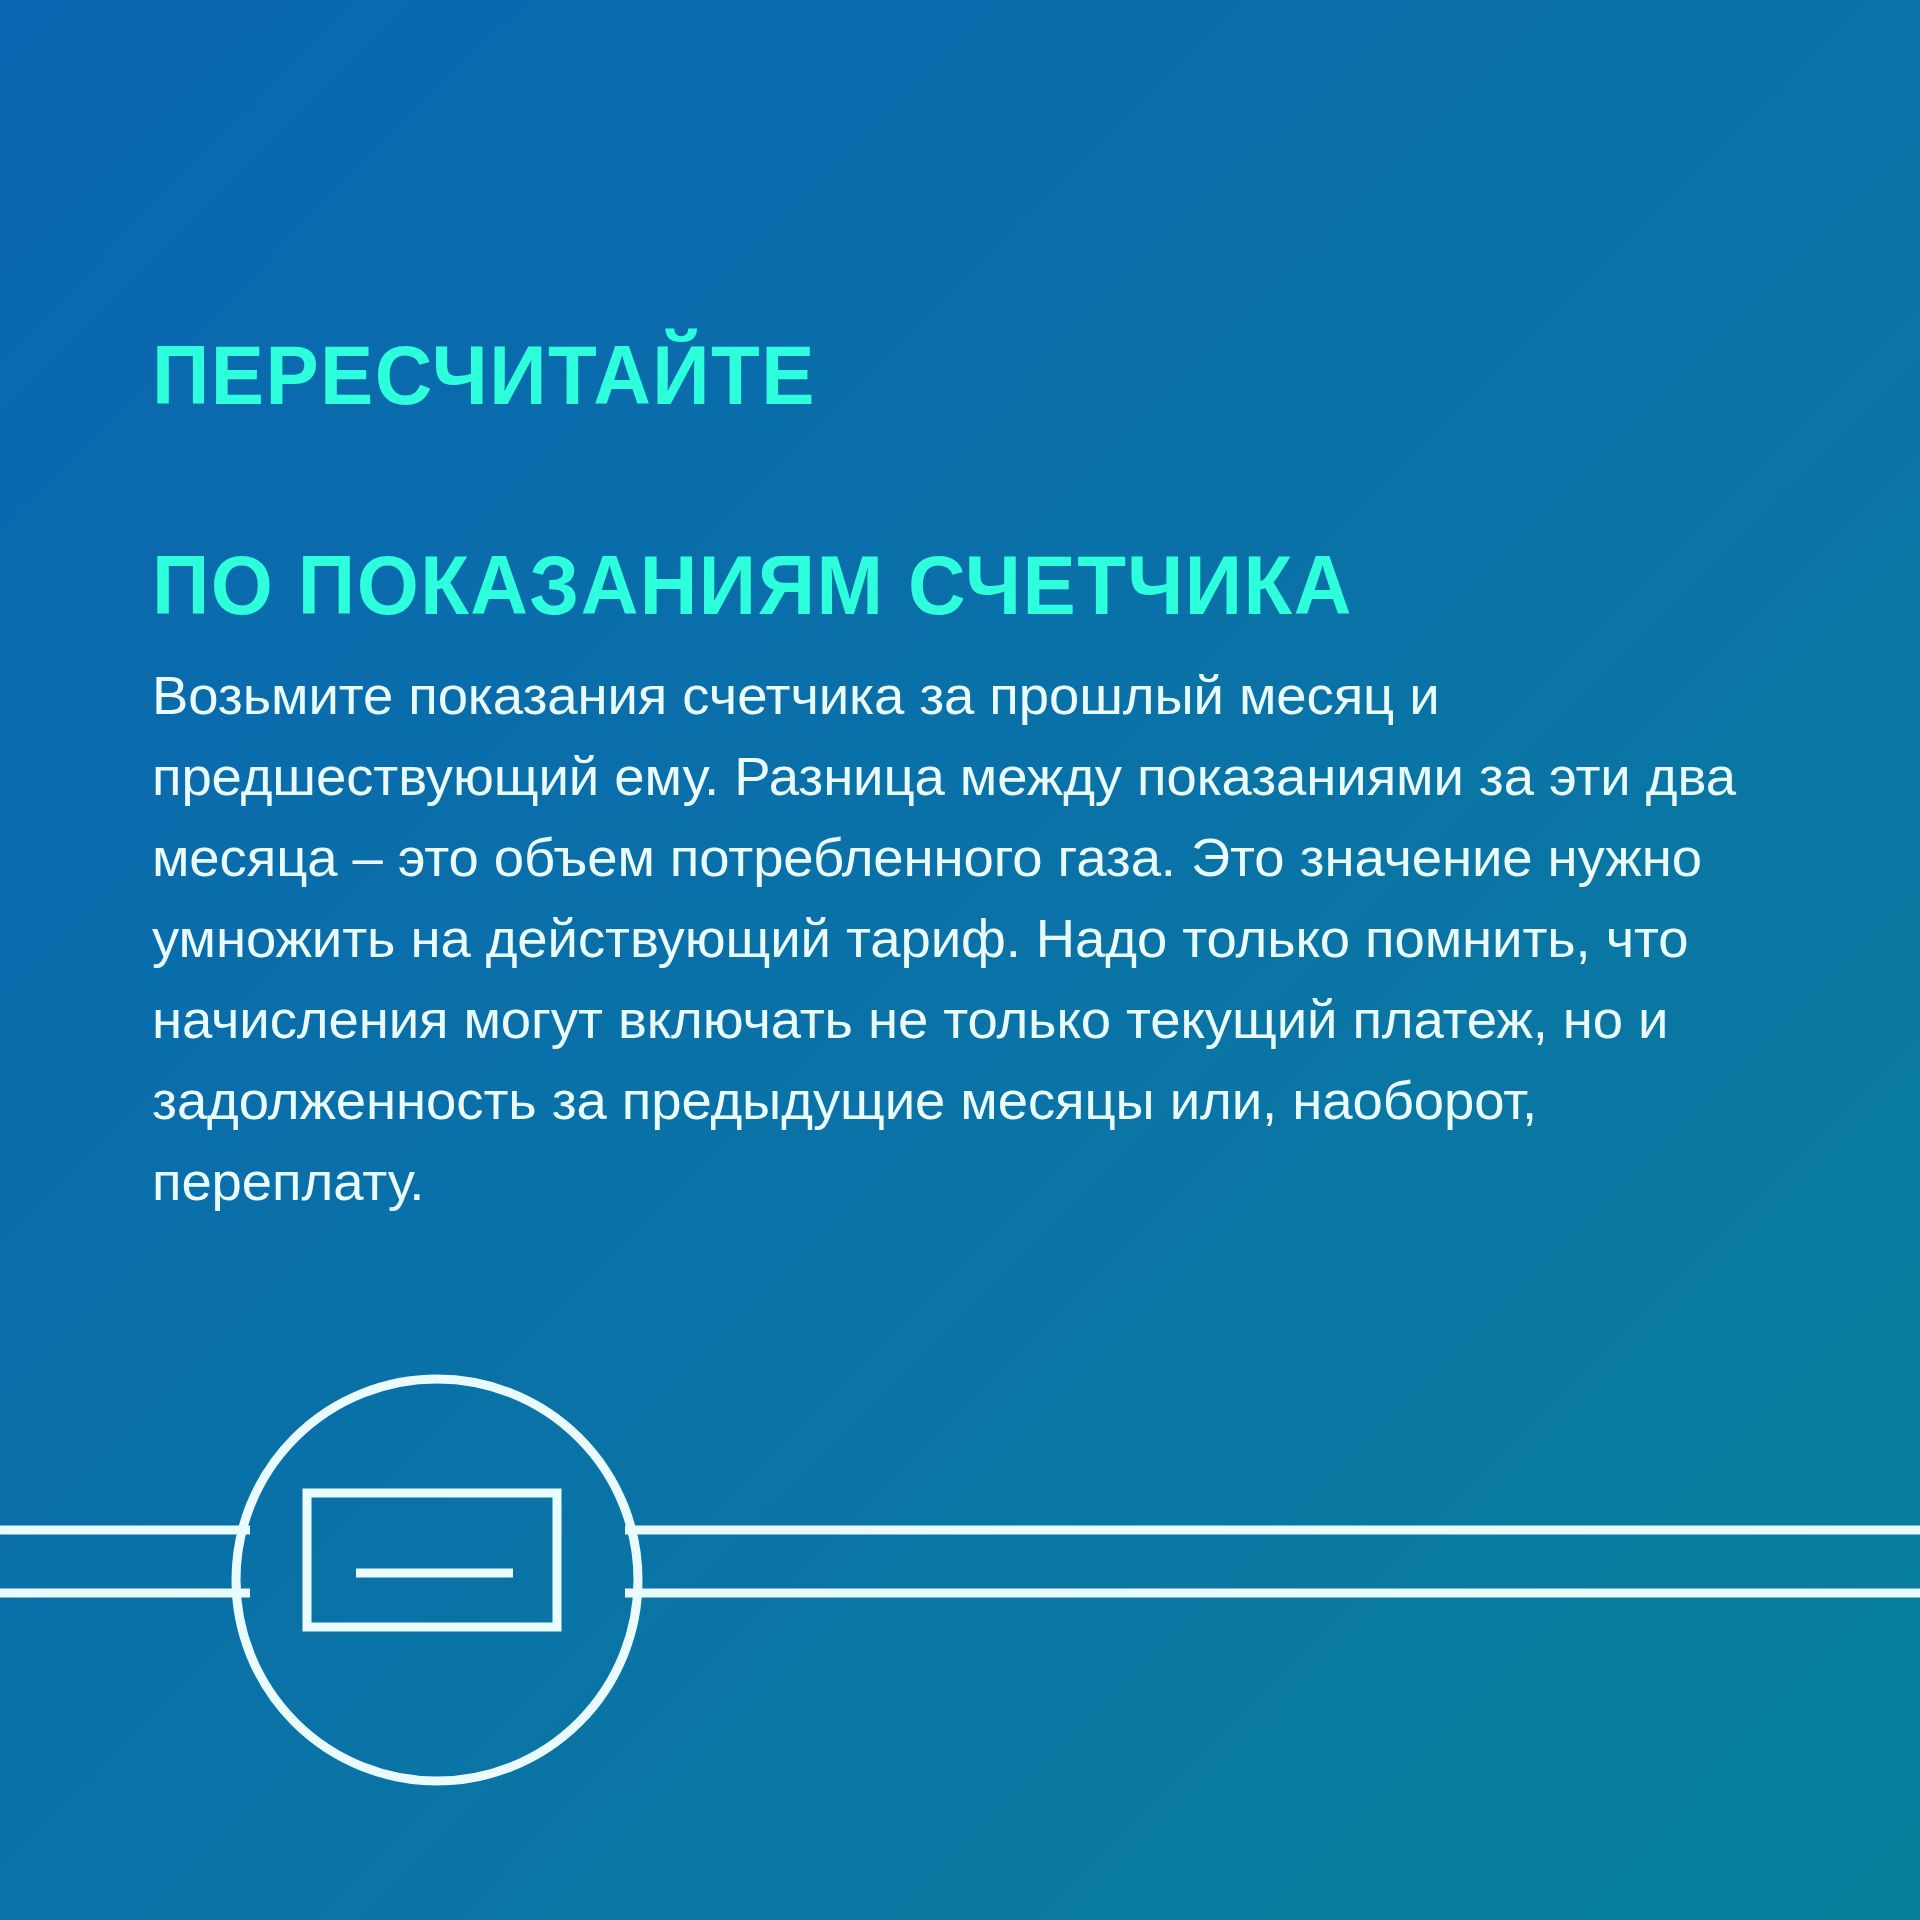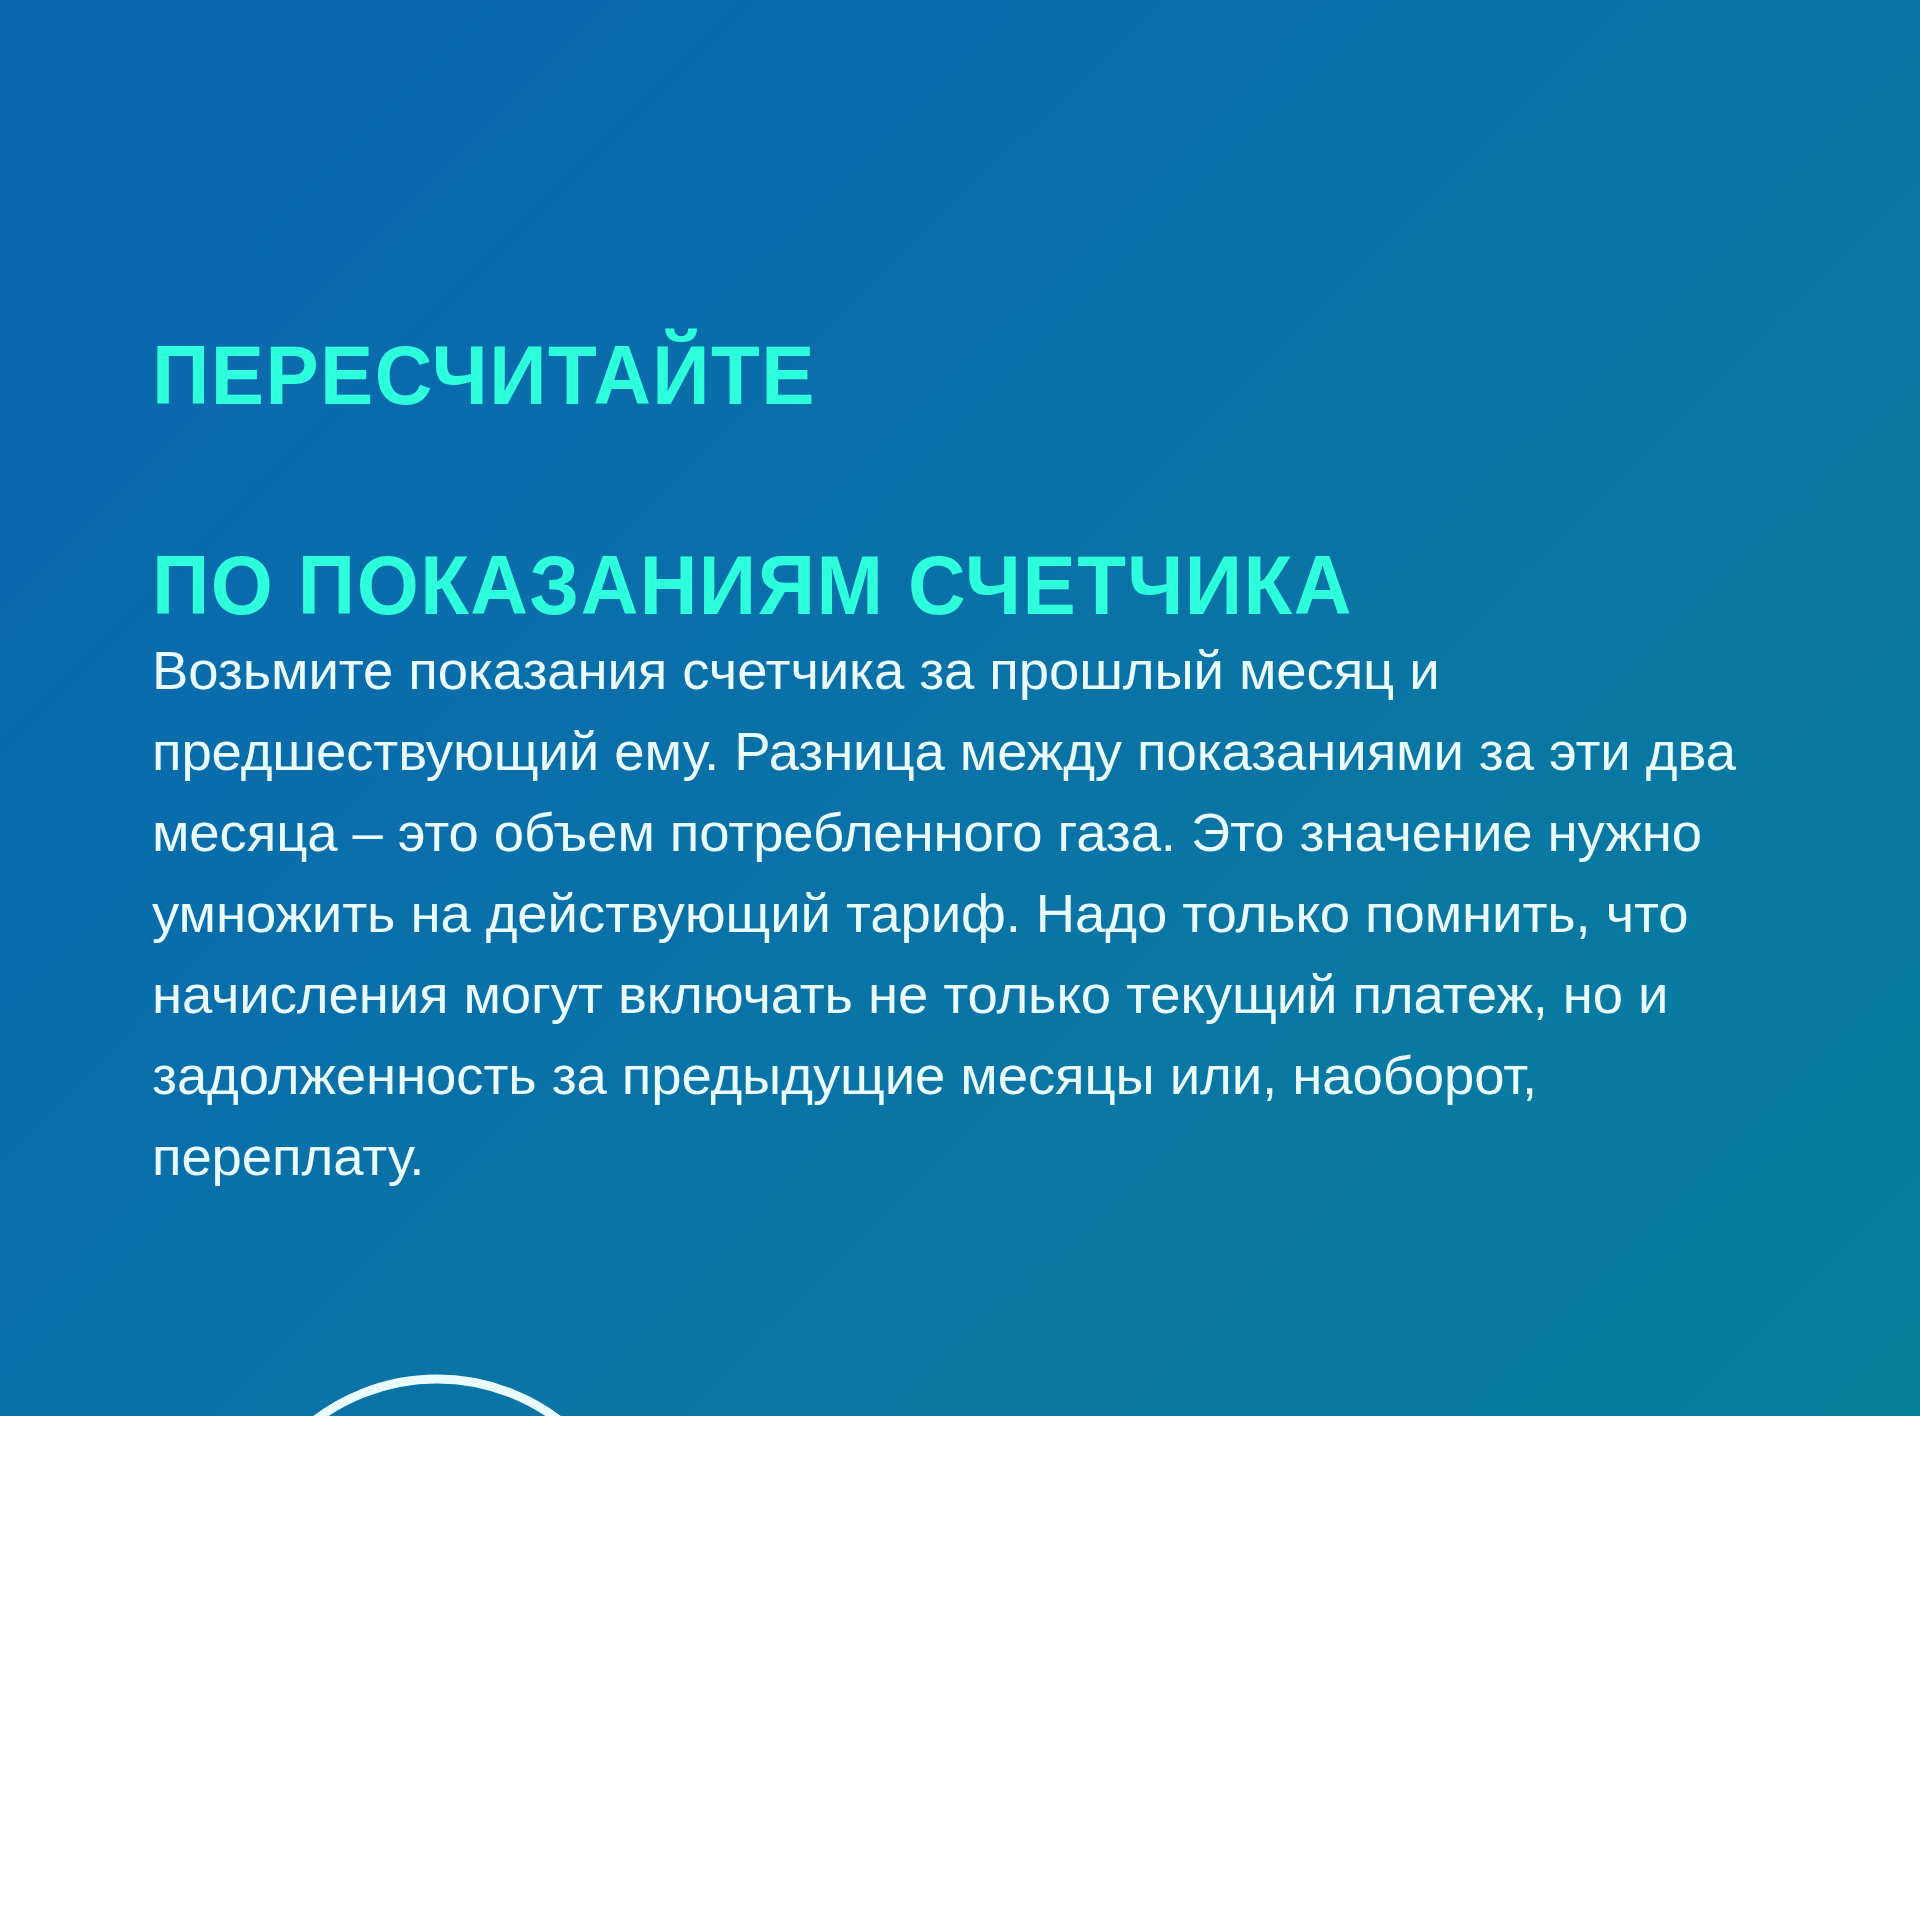--- a/index.html
+++ b/index.html
@@ -9,21 +9,21 @@
   body {
     width: 1920px;
     height: 1920px;
     overflow: hidden;
     font-family: "Liberation Sans", sans-serif;
   }
 
   #slide {
     position: relative;
     width: 1920px;
-    height: 1416px;
+    height: 1920px;
     background:
       linear-gradient(135deg, #0a66b0 0%, #0a6eaa 35%, #0a76a4 65%, #07809b 100%);
     overflow: hidden;
   }
 
   
   #heading {
     position: absolute;
     left: 152px;
     top: 218px;
@@ -39,21 +39,21 @@
     white-space: pre-line;
   }
   #heading .hl {
     display: block;
   }
 
   
   #body-text {
     position: absolute;
     left: 152px;
-    top: 575px;
+    top: 600px;
     width: 1600px;
     color: #eafbfe;
     font-weight: 300;
     font-size: 54.5px;
     line-height: 81px;
     letter-spacing: -0.1px;
   }
 
   
   #meter {

